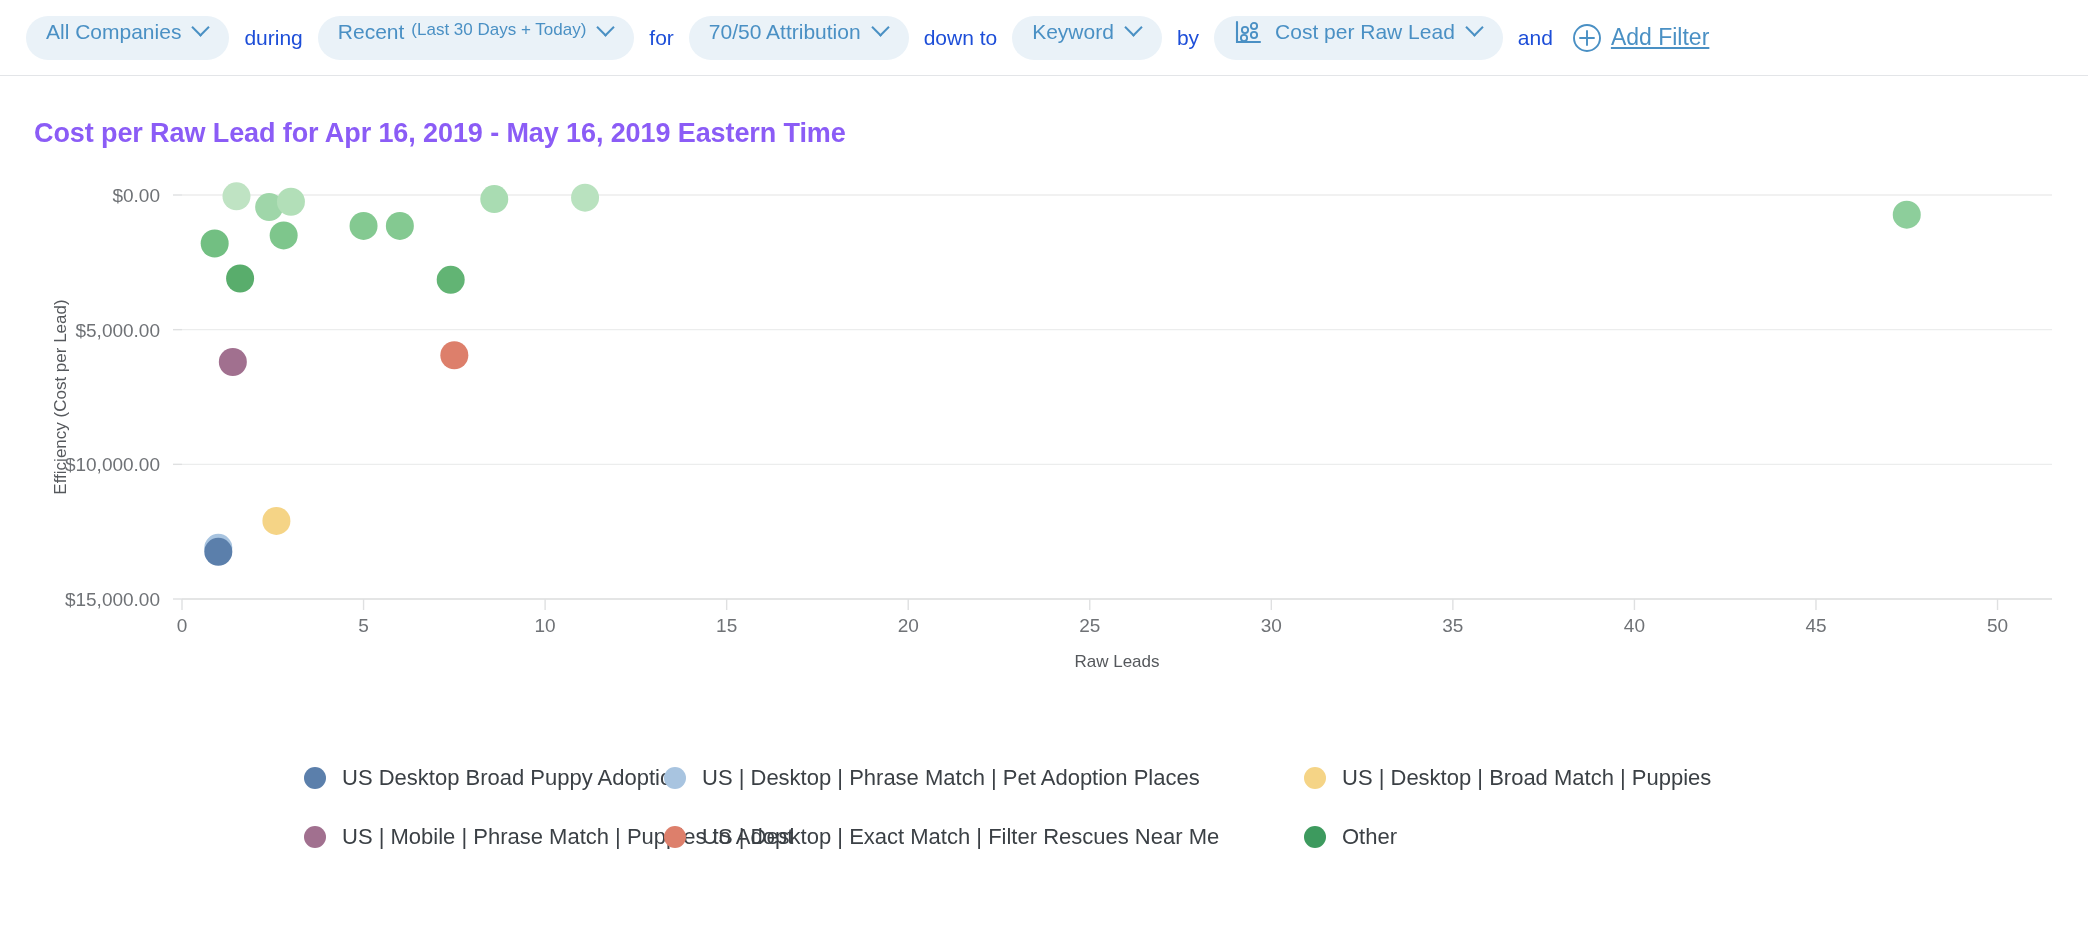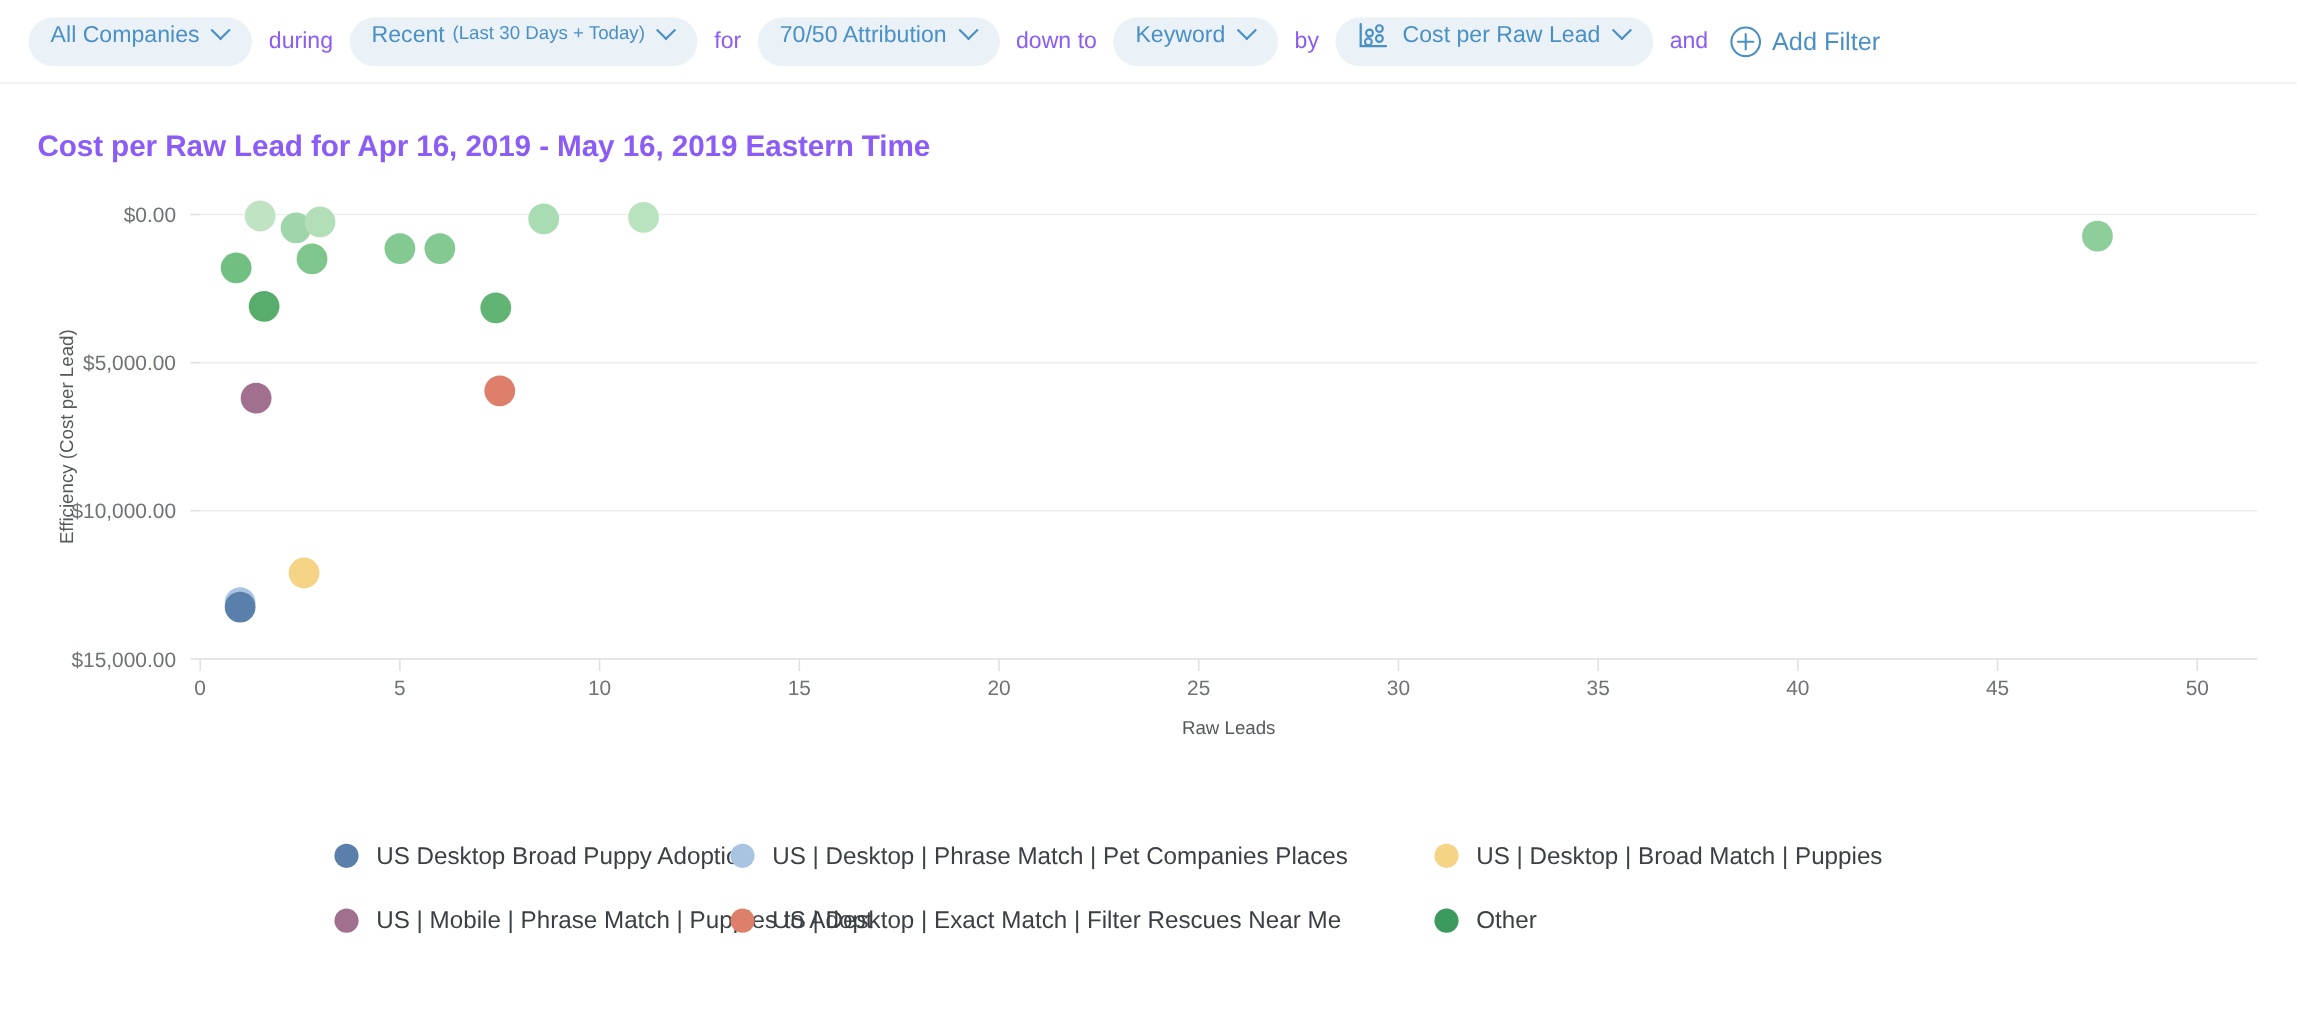--- a/index.html
+++ b/index.html
@@ -29,21 +29,21 @@
     padding:4px 20px;
     border-radius:22px;
     background:#eaf2f8;
     color:#4a90c4;
     font-size:21px;
     cursor:pointer;
   }
   .pill .sub { font-size:17px; }
   .pill-label { color:#4a90c4; }
   .conj {
-    color:#8b5cf6;
+    color:#1d4ed8;
     font-size:21px;
     margin:0 15px;
   }
   .chev {
     width:15px; height:15px;
     display:inline-block;
     position:relative;
     flex:none;
   }
   .chev::before{
@@ -57,20 +57,21 @@
   }
   .metric-icon { flex:none; display:block; }
   #add-filter {
     display:inline-flex;
     align-items:center;
     gap:9px;
     color:#4a90c4;
     font-size:23px;
     cursor:pointer;
     margin-left:4px;
+    text-decoration:underline;
   }
   .plus-circle { flex:none; display:block; }
 
   
   #panel { padding:0 34px; position:relative; }
   #chart-title {
     font-size:27px;
     font-weight:bold;
     color:#8b5cf6;
     padding-top:42px;
@@ -235,21 +236,21 @@
   </div>
 </div>
 
 <div id="legend">
     <div class="legend-item">
       <span class="legend-dot" style="background: rgb(91, 127, 171);"></span>
       <span class="legend-text">US Desktop Broad Puppy Adoption</span>
     </div>
     <div class="legend-item">
       <span class="legend-dot" style="background: rgb(168, 196, 224);"></span>
-      <span class="legend-text">US | Desktop | Phrase Match | Pet Companies Places</span>
+      <span class="legend-text">US | Desktop | Phrase Match | Pet Adoption Places</span>
     </div>
     <div class="legend-item">
       <span class="legend-dot" style="background: rgb(245, 212, 134);"></span>
       <span class="legend-text">US | Desktop | Broad Match | Puppies</span>
     </div>
     <div class="legend-item">
       <span class="legend-dot" style="background: rgb(161, 112, 143);"></span>
       <span class="legend-text">US | Mobile | Phrase Match | Puppies to Adopt</span>
     </div>
     <div class="legend-item">

